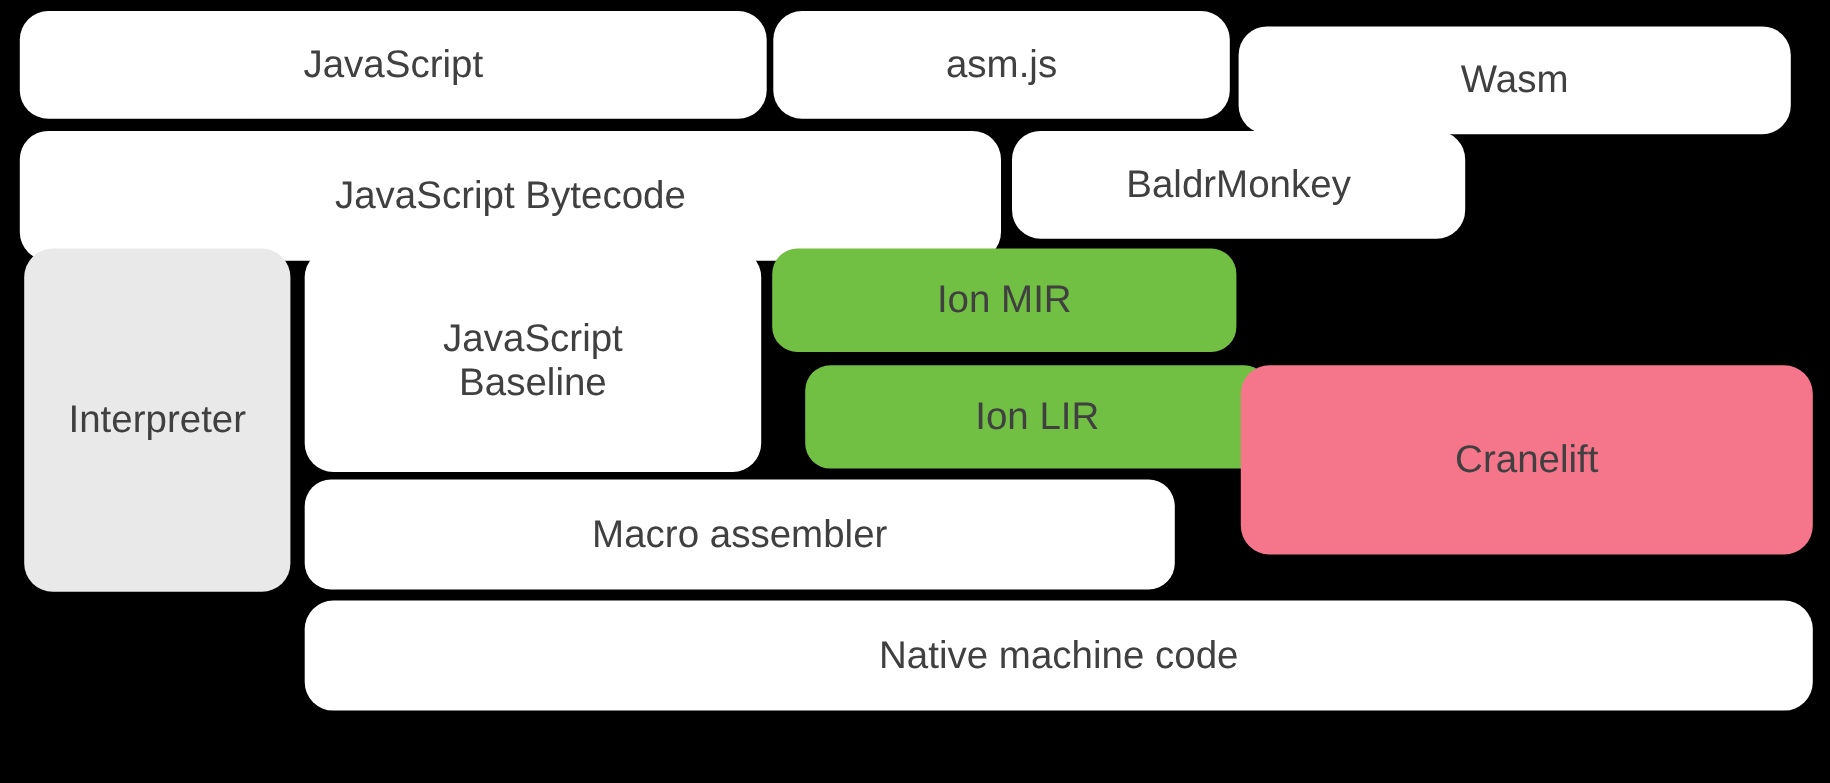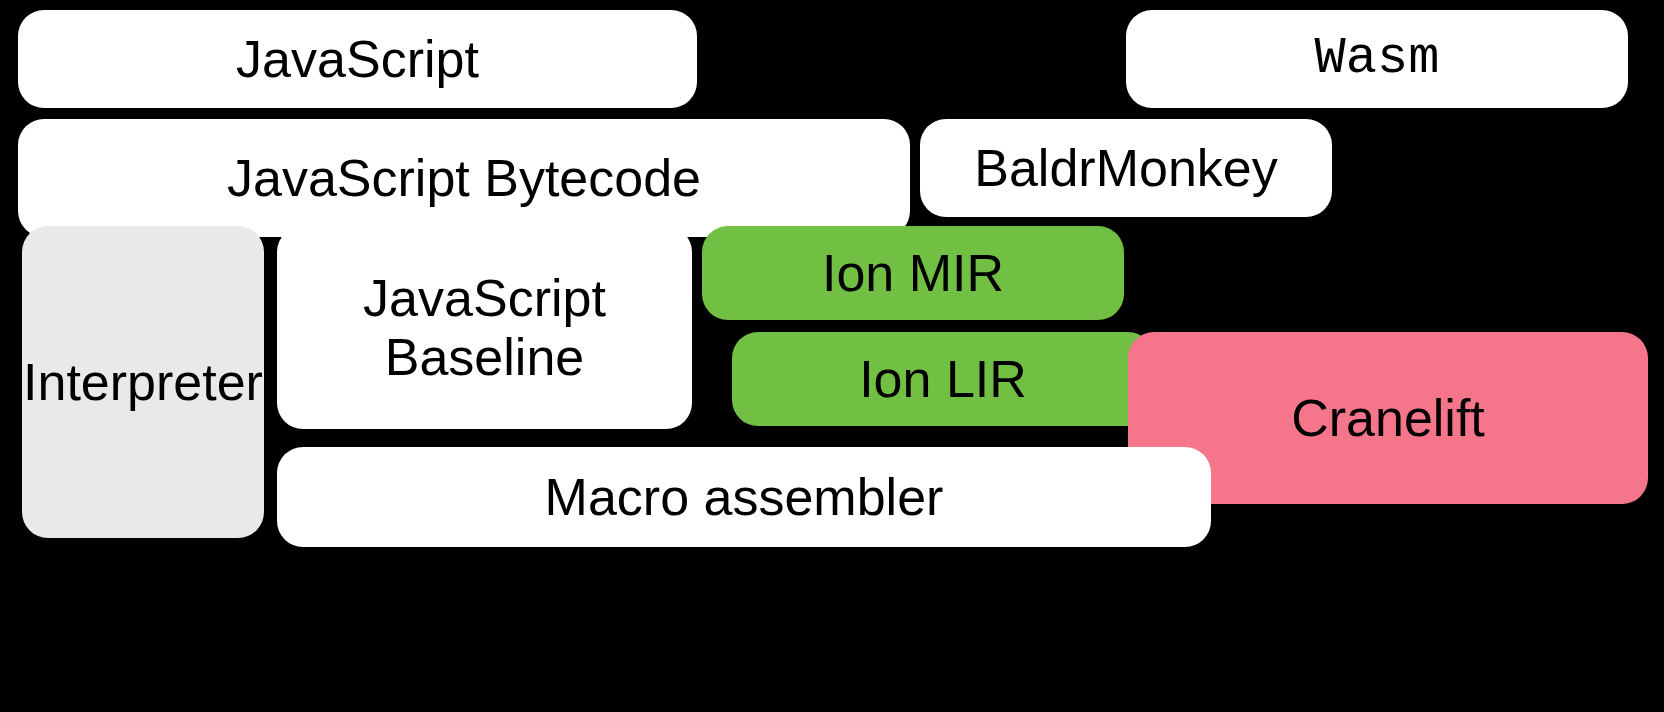--- a/index.html
+++ b/index.html
@@ -16,54 +16,56 @@
     font-family: "Liberation Sans", sans-serif;
   }
   .node {
     position: absolute;
     box-sizing: border-box;
     display: flex;
     align-items: center;
     justify-content: center;
     text-align: center;
     border-radius: 26px;
-    color: #000000;
-    font-size: 52px;
+    color: #404040;
+    font-size: 35px;
     line-height: 1.12;
     font-weight: 400;
     letter-spacing: 0px;
     white-space: pre-line;
     user-select: none;
   }
   .fill-white { background: #FFFFFF; }
   .fill-gray  { background: #E9E9E9; }
-  .fill-green { background: #72C043; }
+  .fill-green { background: #72C043; border-radius: 23px; }
   .fill-pink  { background: #F5758B; }
 </style>
 </head>
 <body>
 
 <div id="canvas">
 
   <div class="node fill-white" style="left:18px;  top:10px;  width:679px;  height:98px;">JavaScript</div>
 
+  <div class="node fill-white" style="left:703px; top:10px;  width:415px;  height:98px;">asm.js</div>
 
-  <div class="node fill-white" style="left:1126px;top:10px;  width:502px;  height:98px;font-family:Liberation Mono, monospace;">Wasm</div>
+  <div class="node fill-white" style="left:1126px;top:24px;  width:502px;  height:98px;">Wasm</div>
 
   <div class="node fill-white" style="left:18px;  top:119px; width:892px;  height:118px;">JavaScript Bytecode</div>
 
   <div class="node fill-white" style="left:920px; top:119px; width:412px;  height:98px;">BaldrMonkey</div>
 
   <div class="node fill-gray" style="left:22px;  top:226px; width:242px;  height:312px;">Interpreter</div>
 
   <div class="node fill-white" style="left:277px; top:226px; width:415px;  height:203px;">JavaScript
 Baseline</div>
 
   <div class="node fill-green" style="left:702px; top:226px; width:422px;  height:94px;">Ion MIR</div>
 
   <div class="node fill-green" style="left:702px; top:332px; width:422px;  height:94px;margin-left:30px;">Ion LIR</div>
 
   <div class="node fill-pink" style="left:1128px;top:332px; width:520px;  height:172px;">Cranelift</div>
 
-  <div class="node fill-white" style="left:277px; top:447px; width:934px;  height:100px;">Macro assembler</div>
+  <div class="node fill-white" style="left:277px; top:436px; width:791px;  height:100px;border-radius:24px;">Macro assembler</div>
 
+  <div class="node fill-white" style="left:277px; top:546px; width:1371px; height:100px;">Native machine code</div>
 
 </div>
 
 </body></html>

